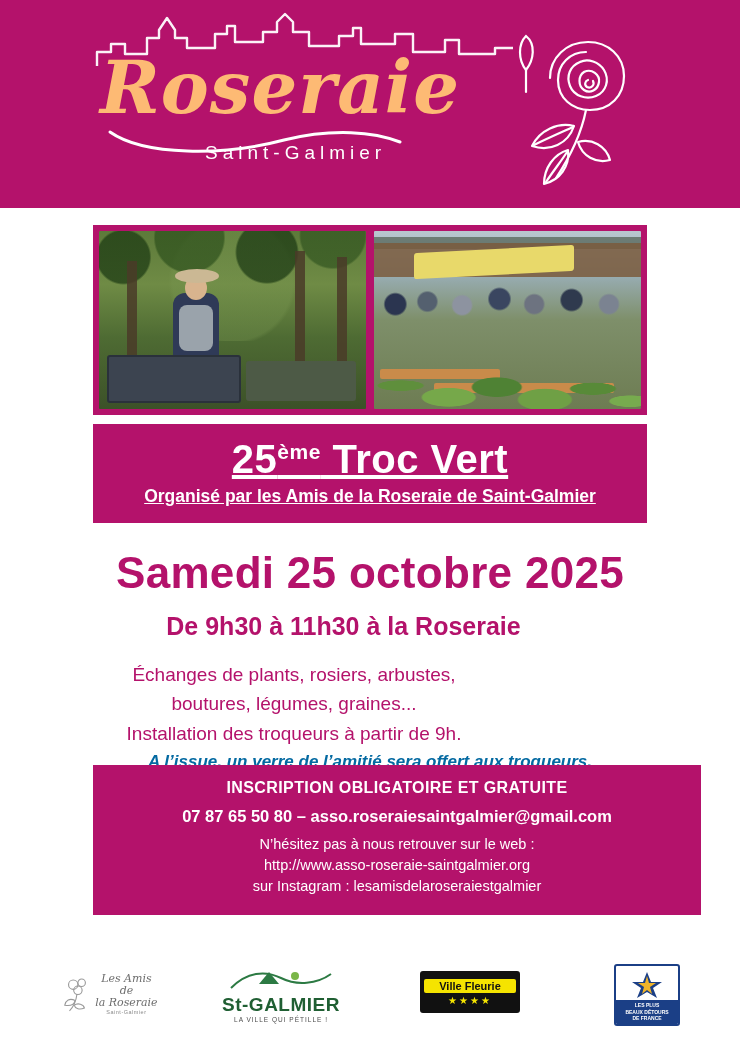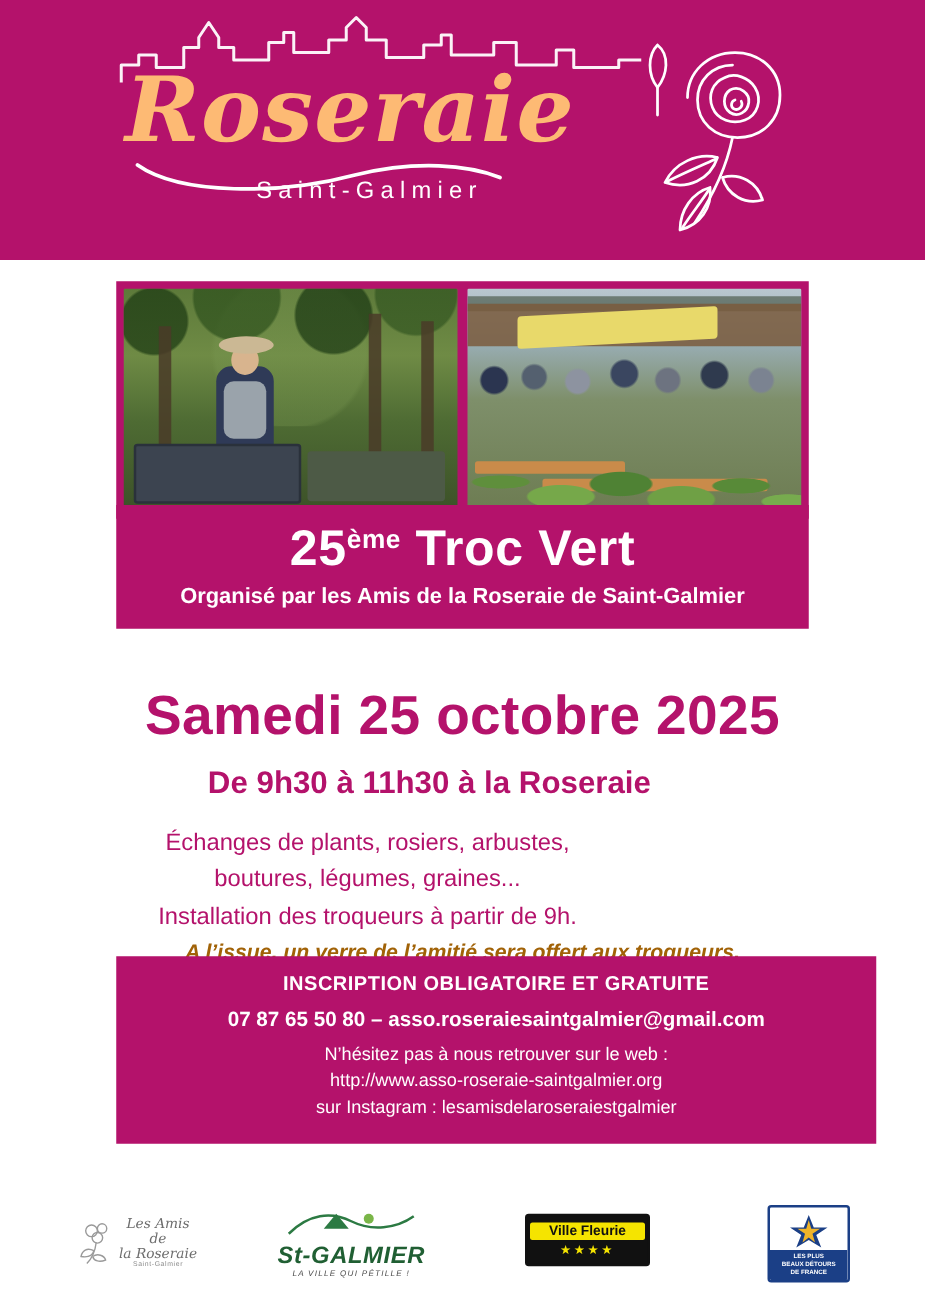--- a/index.html
+++ b/index.html
@@ -177,28 +177,29 @@
       radial-gradient(ellipse at 28% 85%, #76a84a 0 26px, transparent 28px),
       radial-gradient(ellipse at 46% 72%, #4f8234 0 24px, transparent 26px),
       radial-gradient(ellipse at 64% 88%, #6fa045 0 26px, transparent 28px),
       radial-gradient(ellipse at 82% 74%, #588a38 0 22px, transparent 24px),
       radial-gradient(ellipse at 96% 90%, #77ab4e 0 20px, transparent 22px);
   }
 
   
   .title-band {
     position: absolute;
-    top: 404px;
+    top: 424px;
     left: 93px;
     width: 554px;
     background: #b4126b;
     color: #ffffff;
     text-align: center;
     padding: 14px 10px 16px;
     box-sizing: border-box;
+    text-decoration: underline;
   }
   .title-main {
     font-size: 40px;
     font-weight: bold;
     line-height: 1.05;
     letter-spacing: 0.5px;
   }
   .title-main sup {
     font-size: 21px;
     font-weight: bold;
@@ -242,21 +243,21 @@
     font-size: 19px;
     line-height: 1.55;
   }
   .desc div { font-weight: normal; }
   .closing {
     position: absolute;
     top: 752px;
     left: 0;
     width: 740px;
     text-align: center;
-    color: #a16207;
+    color: #0369a1;
     font-size: 17px;
     font-style: italic;
     font-weight: bold;
   }
 
   
   .info-band {
     position: absolute;
     top: 765px;
     left: 66px;
@@ -309,21 +310,21 @@
     width: 100px; height: 38px;
     background: #111; border: 2px solid #111; border-radius: 3px;
     display: flex; flex-direction: column; align-items: center; justify-content: center;
   }
   .vf-top {
     background: #f5e400; color: #111; font-size: 11px; font-weight: bold;
     width: 92px; text-align: center; border-radius: 2px; padding: 1px 0;
   }
   .vf-stars { color: #f5e400; font-size: 10px; letter-spacing: 2px; margin-top: 2px; }
 
-  .sg-logo { text-align: center; color: #1f6b3a; font-style: italic; }
+  .sg-logo { text-align: center; color: #1f6b3a; }
   .sg-name { font-size: 19px; font-weight: bold; color: #205f33; letter-spacing: .5px; }
   .sg-tag { font-size: 6.5px; color: #4d4d4d; letter-spacing: 1px; }
 
   .dt-logo {
     width: 62px; height: 58px; border: 2px solid #1b3f86; border-radius: 3px;
     display: flex; flex-direction: column; align-items: center; justify-content: flex-end;
     background: #ffffff; overflow: hidden;
   }
   .dt-band {
     background: #1b3f86; color: #fff; width: 100%; text-align: center;

